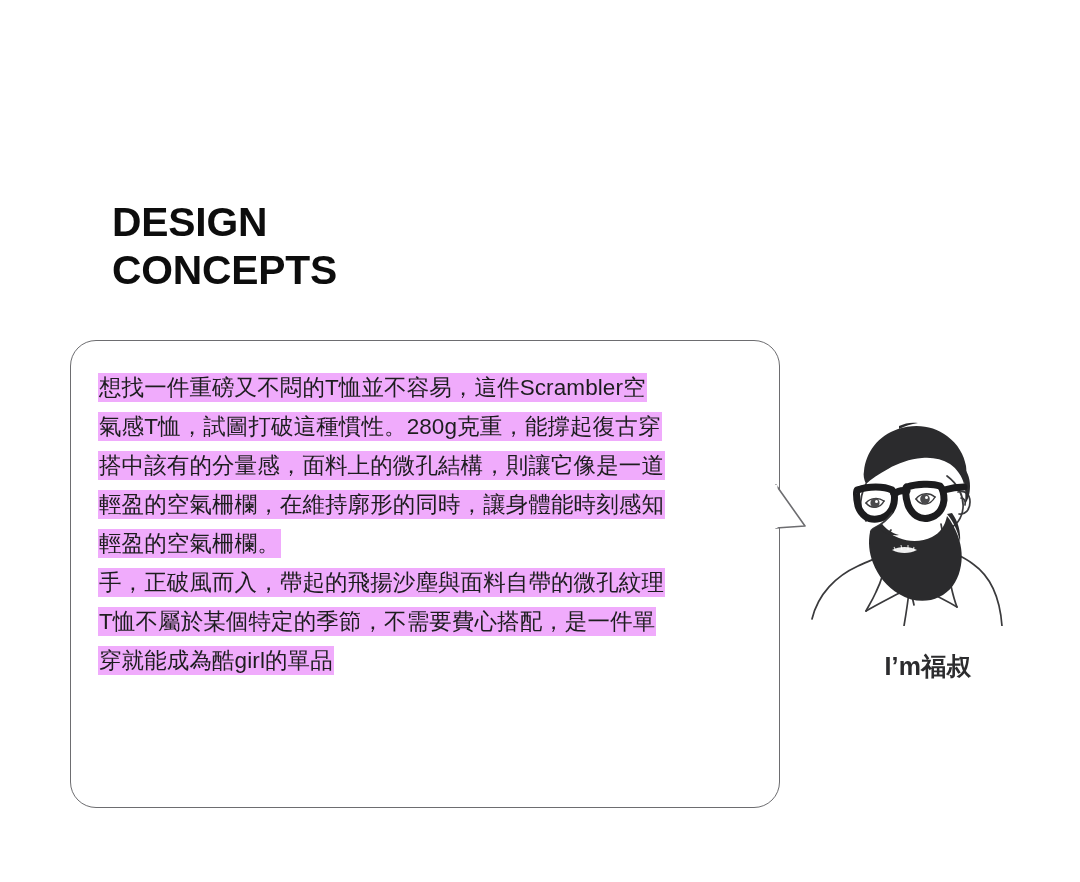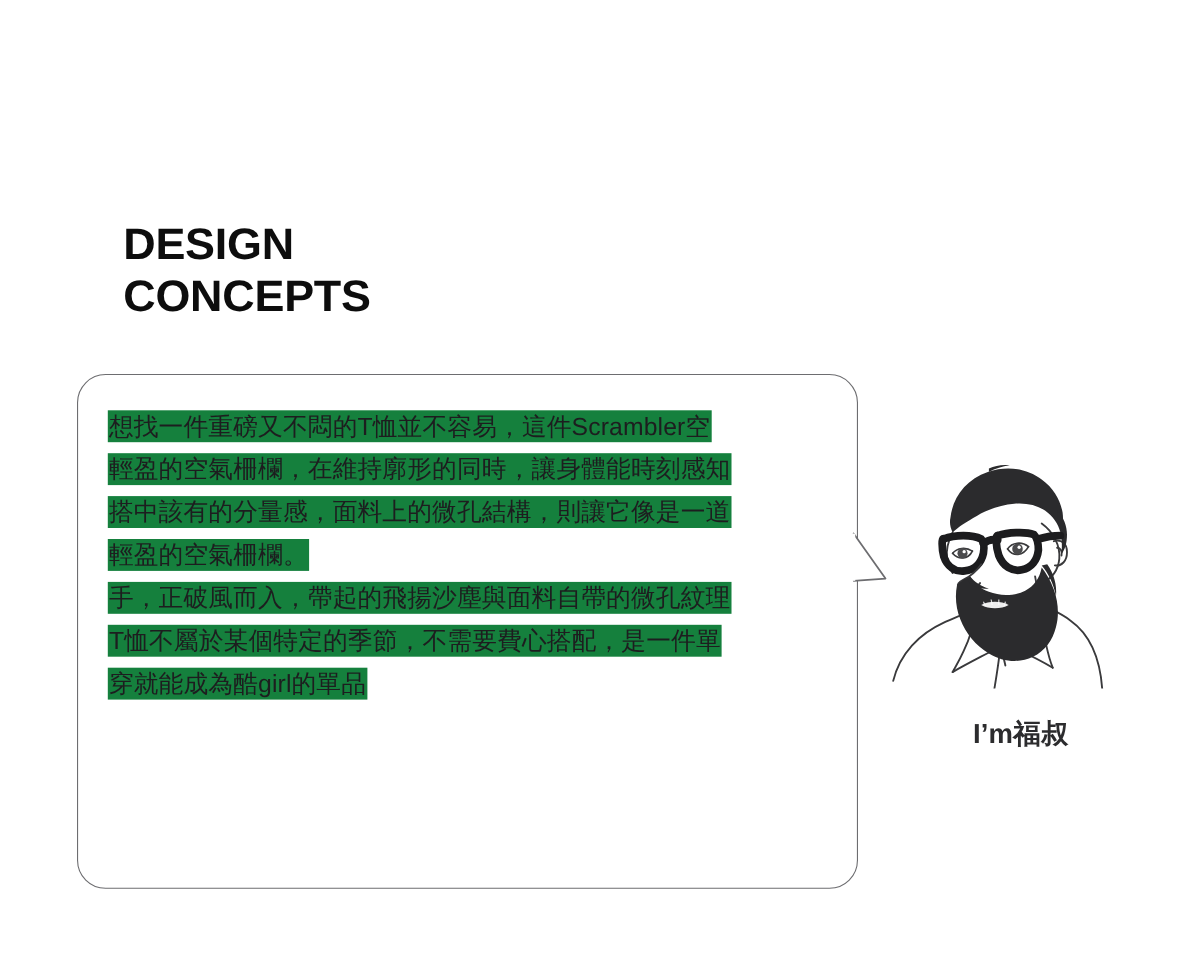--- a/index.html
+++ b/index.html
@@ -79,21 +79,21 @@
     line-height: 1.0;
   }
   .tl {
     display: block;
     white-space: nowrap;
     height: 39px;
     line-height: 39px;
     letter-spacing: 0.1px;
   }
   .tl > span {
-    background: #15803d;
+    background: #f0abfc;
     box-decoration-break: clone;
     -webkit-box-decoration-break: clone;
     padding: 2px 1px;
   }
 
   
   .portrait {
     position: absolute;
     left: 806px;
     top: 414px;
@@ -129,22 +129,23 @@
 
   <div class="bubble-tail">
     <svg viewBox="0 0 32 48" xmlns="http://www.w3.org/2000/svg">
       <path d="M1 1 L30 42 L1 44" fill="#ffffff" stroke="#6d6d70" stroke-width="1.6" stroke-linejoin="round" stroke-linecap="round"></path>
       <path d="M1 1 L1 44" stroke="#ffffff" stroke-width="3"></path>
     </svg>
   </div>
 
   <div class="bubble-text">
     <div class="tl"><span>想找一件重磅又不悶的T恤並不容易，這件Scrambler空</span></div>
+    <div class="tl"><span>氣感T恤，試圖打破這種慣性。280g克重，能撐起復古穿</span></div>
+    <div class="tl"><span>搭中該有的分量感，面料上的微孔結構，則讓它像是一道</span></div>
     <div class="tl"><span>輕盈的空氣柵欄，在維持廓形的同時，讓身體能時刻感知</span></div>
-    <div class="tl"><span>搭中該有的分量感，面料上的微孔結構，則讓它像是一道</span></div>
     <div class="tl"><span>輕盈的空氣柵欄。</span></div>
     <div class="tl"><span>手，正破風而入，帶起的飛揚沙塵與面料自帶的微孔紋理</span></div>
     <div class="tl"><span>T恤不屬於某個特定的季節，不需要費心搭配，是一件單</span></div>
     <div class="tl"><span>穿就能成為酷girl的單品</span></div>
   </div>
 </div>
 
 <div class="portrait">
   <svg viewBox="0 0 244 212" xmlns="http://www.w3.org/2000/svg">
     <g fill="none" stroke="#3a3a3c" stroke-width="1.7" stroke-linecap="round" stroke-linejoin="round">

